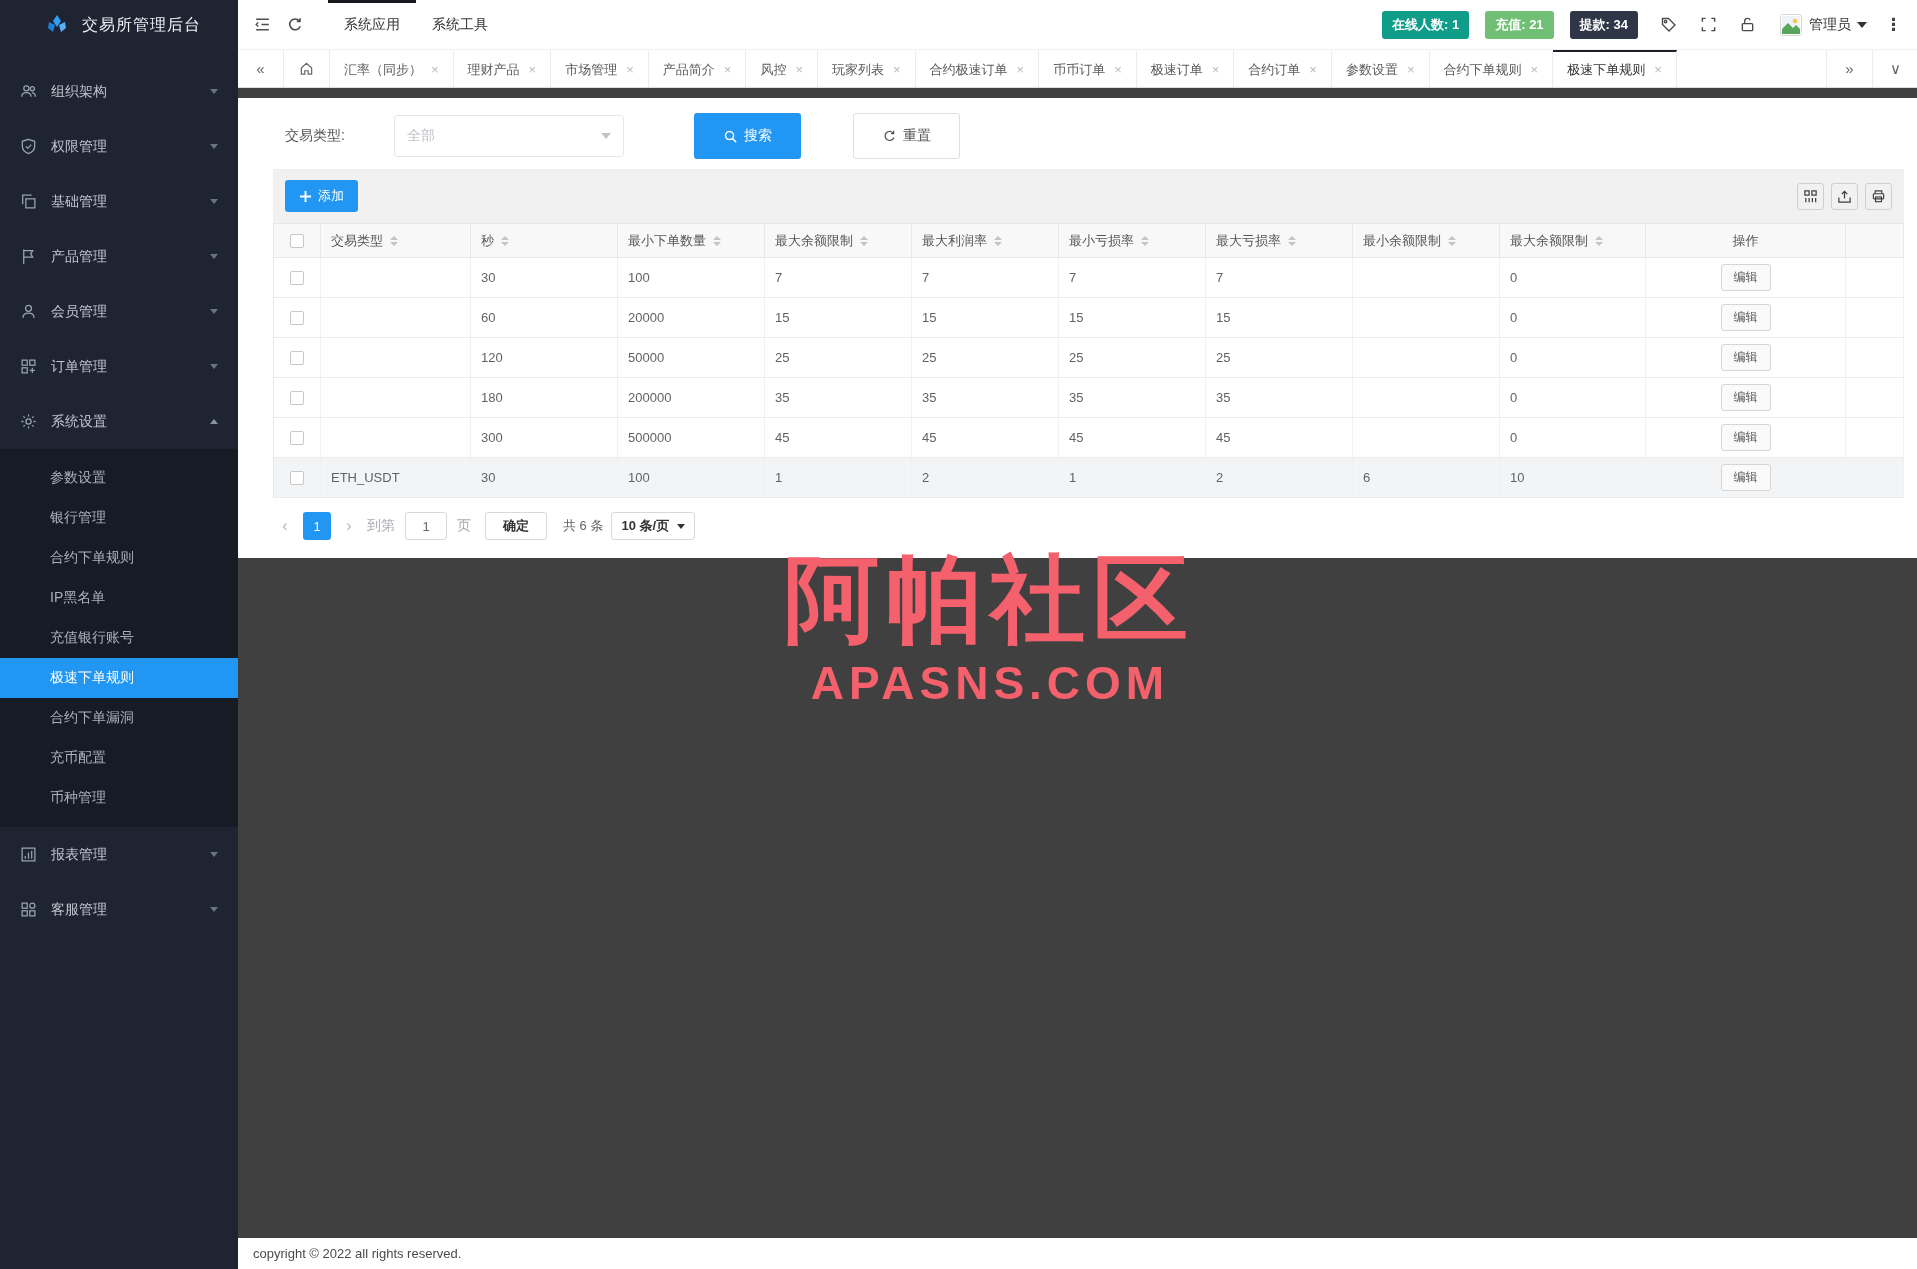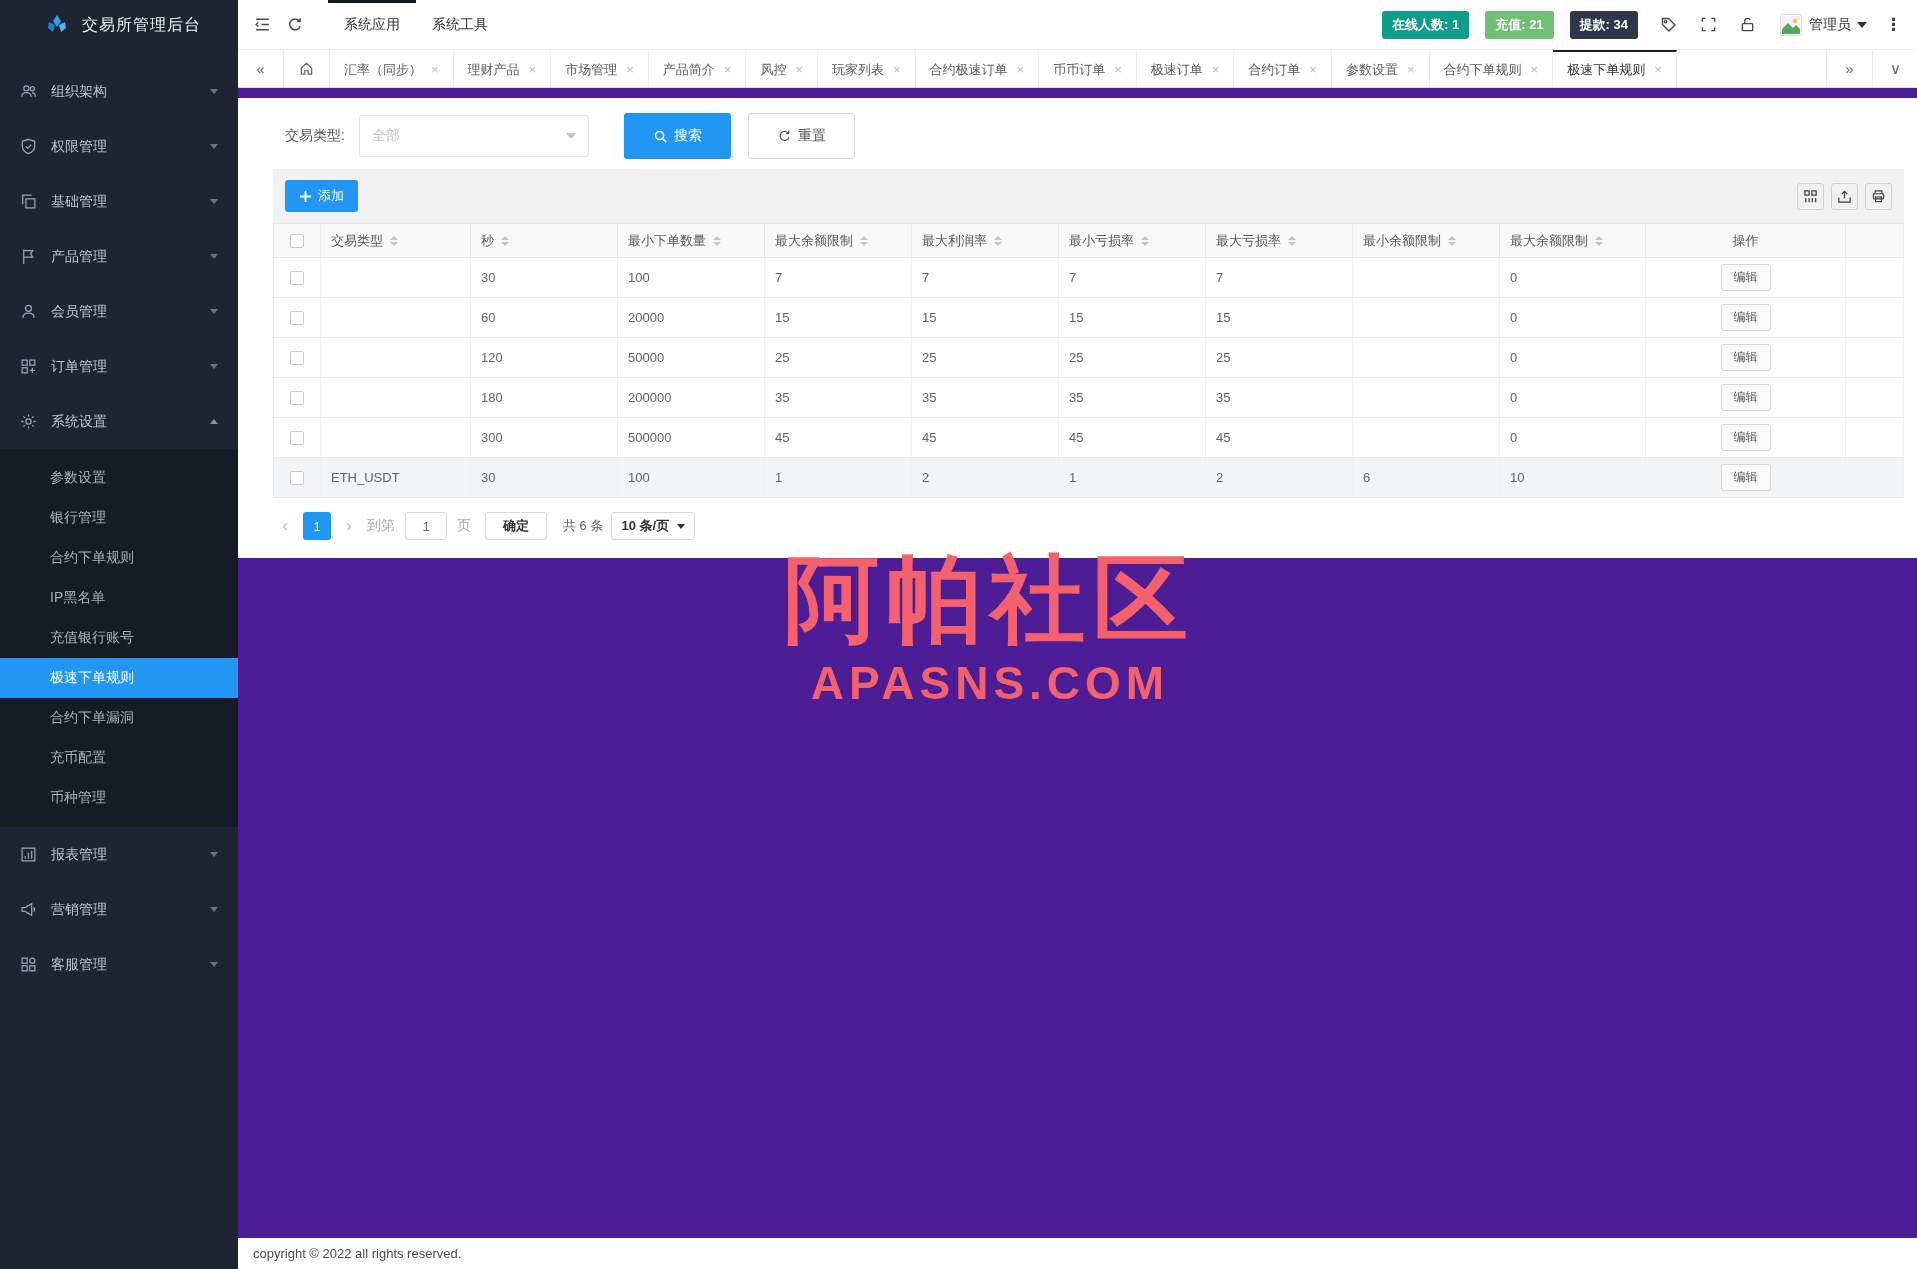--- a/index.html
+++ b/index.html
@@ -16,21 +16,21 @@
 .side-item { height:55px; display:flex; align-items:center; padding:0 20px; color:#c0c5cf; font-size:14px; cursor:pointer; }
 .side-item .s-icon { width:17px; height:17px; margin-right:14px; color:#9aa1b0; display:flex; align-items:center; }
 .side-item .s-label { flex:1; }
 .caret-down { width:0; height:0; border-left:4px solid transparent; border-right:4px solid transparent; border-top:5px solid #6b7281; }
 .caret-up { width:0; height:0; border-left:4px solid transparent; border-right:4px solid transparent; border-bottom:5px solid #8b92a1; }
 .submenu { background:#171b26; padding:9px 0; }
 .sub-item { height:40px; display:flex; align-items:center; padding-left:50px; color:#aab0ba; font-size:14px; cursor:pointer; }
 .sub-item.active { background:#2196f3; color:#fff; }
 
 
-.main { flex:1; display:flex; flex-direction:column; position:relative; background:#4c1d95; }
+.main { flex:1; display:flex; flex-direction:column; position:relative; background:#404040; }
 
 
 .topbar { height:50px; background:#fff; display:flex; align-items:center; padding:0 16px 0 15px; border-bottom:1px solid #f1f1f1; }
 .tb-icon { color:#4d4d4d; margin-right:14px; display:flex; align-items:center; cursor:pointer; }
 .top-menu { display:flex; height:100%; margin-left:10px; }
 .top-menu-item { position:relative; height:100%; display:flex; align-items:center; padding:0 16px; font-size:14px; color:#333; cursor:pointer; }
 .top-menu-item.active::after { content:""; position:absolute; left:0; right:0; top:0; height:3px; background:#15181f; }
 .top-right { margin-left:auto; display:flex; align-items:center; }
 .badge { color:#fff; font-size:13px; font-weight:700; padding:5px 10px; border-radius:3px; margin-left:16px; white-space:nowrap; }
 .hd-icon { color:#4a4a4a; margin-left:22px; display:flex; align-items:center; cursor:pointer; }
@@ -44,21 +44,21 @@
 .tab-tool { width:46px; display:flex; align-items:center; justify-content:center; border-right:1px solid #ececec; color:#666; cursor:pointer; font-size:15px; }
 .tab-tool.right { border-right:none; border-left:1px solid #ececec; }
 .tab { display:flex; align-items:center; padding:0 14px; border-right:1px solid #ececec; border-top:2px solid transparent; font-size:13px; color:#5a5a5a; cursor:pointer; white-space:nowrap; }
 .tab .x { margin-left:9px; color:#b9b9b9; font-size:13px; cursor:pointer; }
 .tab.active { background:#fff; border-top:2px solid #1b1e26; color:#333; }
 .tab-spacer { flex:1; }
 
 
 .content { flex:1; position:relative; overflow:hidden; }
 .panel { background:#fff; margin-top:10px; padding:15px 14px 18px 35px; }
-.filter-row { display:flex; align-items:center; height:46px; }
+.filter-row { display:flex; align-items:center; height:46px;gap:35px; }
 .filter-label { font-size:14px; color:#555; margin-right:14px; margin-left:12px; }
 .select { width:230px; height:42px; border:1px solid #e3e6ea; border-radius:3px; background:#fff; display:flex; align-items:center; padding:0 12px; color:#bfc3c9; font-size:14px; cursor:pointer;justify-content:space-between; }
 .select .sel-caret { margin-left:auto; width:0;height:0;border-left:5px solid transparent;border-right:5px solid transparent;border-top:6px solid #c0c4cc; }
 .btn { height:46px; border-radius:3px; display:inline-flex; align-items:center; padding:0 28px; font-size:14px; cursor:pointer; border:1px solid transparent; }
 .btn svg { margin-right:6px; }
 .btn-primary { background:#2196f3; color:#fff; }
 .btn-plain { background:#fff; border:1px solid #dcdfe6; color:#555; }
 .btn-search { margin-left:35px; }
 .btn-reset { margin-left:17px; }
 
@@ -202,30 +202,20 @@
           <div class="sub-item">币种管理</div>
         </div>
         <div class="side-item">
           <span class="s-icon">
             <svg width="17" height="17" viewBox="0 0 16 16" fill="none" stroke="currentColor" stroke-width="1.2">
               <rect x="2" y="2" width="12" height="12"></rect>
               <path d="M5 9.5V12M8 6v6M11 4.5V12"></path>
             </svg>
           </span>
           <span class="s-label">报表管理</span>
-          <span class="caret-down"></span>
-        </div>
-        <div class="side-item">
-          <span class="s-icon">
-            <svg width="17" height="17" viewBox="0 0 16 16" fill="none" stroke="currentColor" stroke-width="1.2">
-              <path d="M2 6.2v3.6h2.8L11 13.5v-11L4.8 6.2H2z"></path>
-              <path d="M12.8 6a3 3 0 0 1 0 4"></path>
-            </svg>
-          </span>
-          <span class="s-label">营销管理</span>
           <span class="caret-down"></span>
         </div>
         <div class="side-item">
           <span class="s-icon">
             <svg width="17" height="17" viewBox="0 0 16 16" fill="none" stroke="currentColor" stroke-width="1.2">
               <rect x="2" y="2" width="4.8" height="4.8"></rect>
               <rect x="2" y="9.2" width="4.8" height="4.8"></rect>
               <rect x="9.2" y="9.2" width="4.8" height="4.8"></rect>
               <circle cx="11.6" cy="4.4" r="2.4"></circle>
             </svg>

